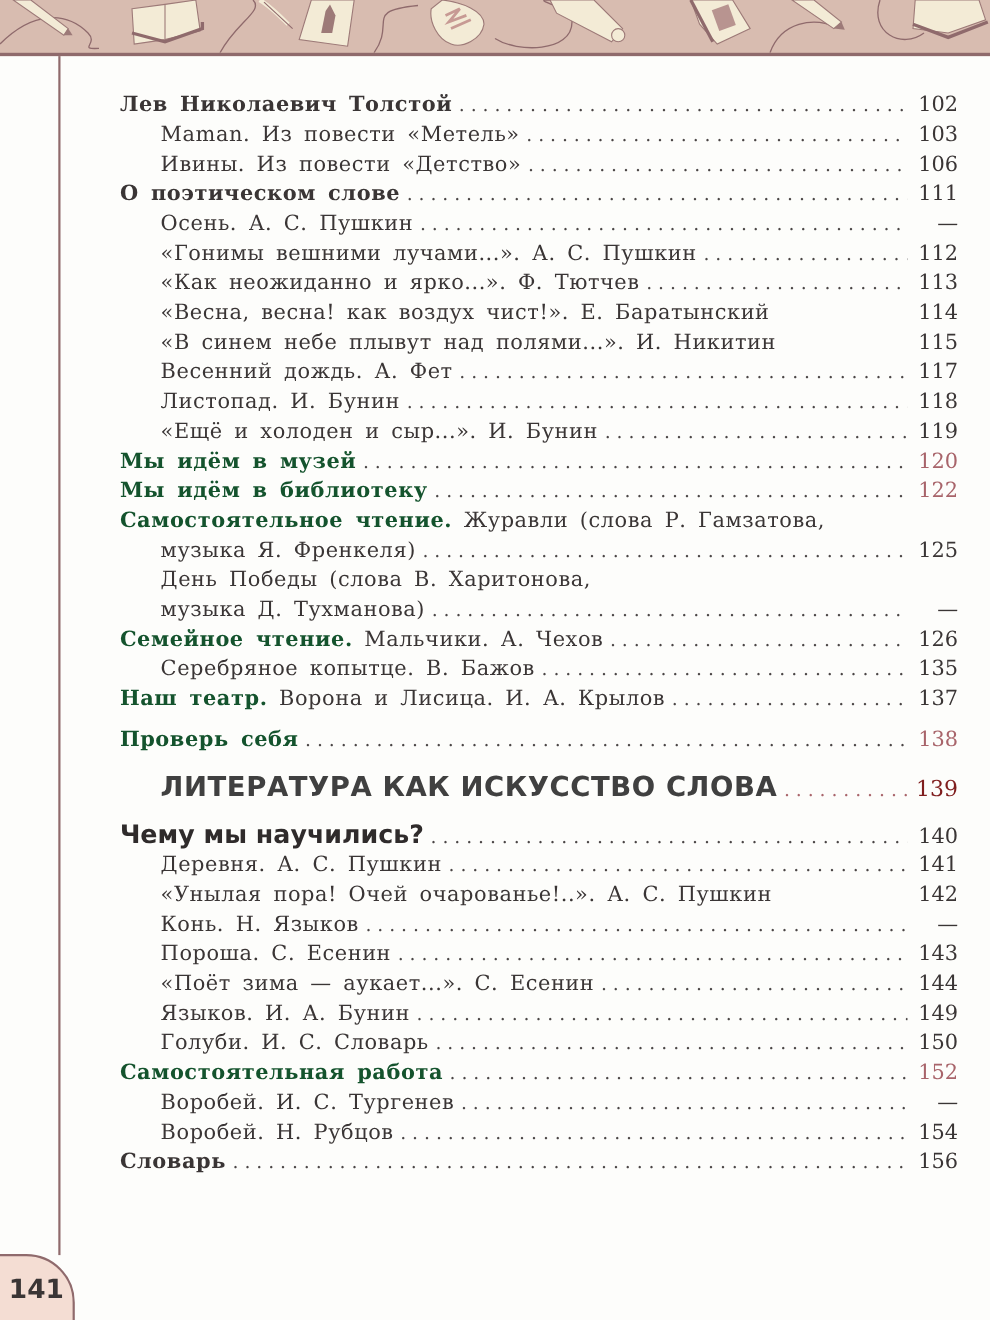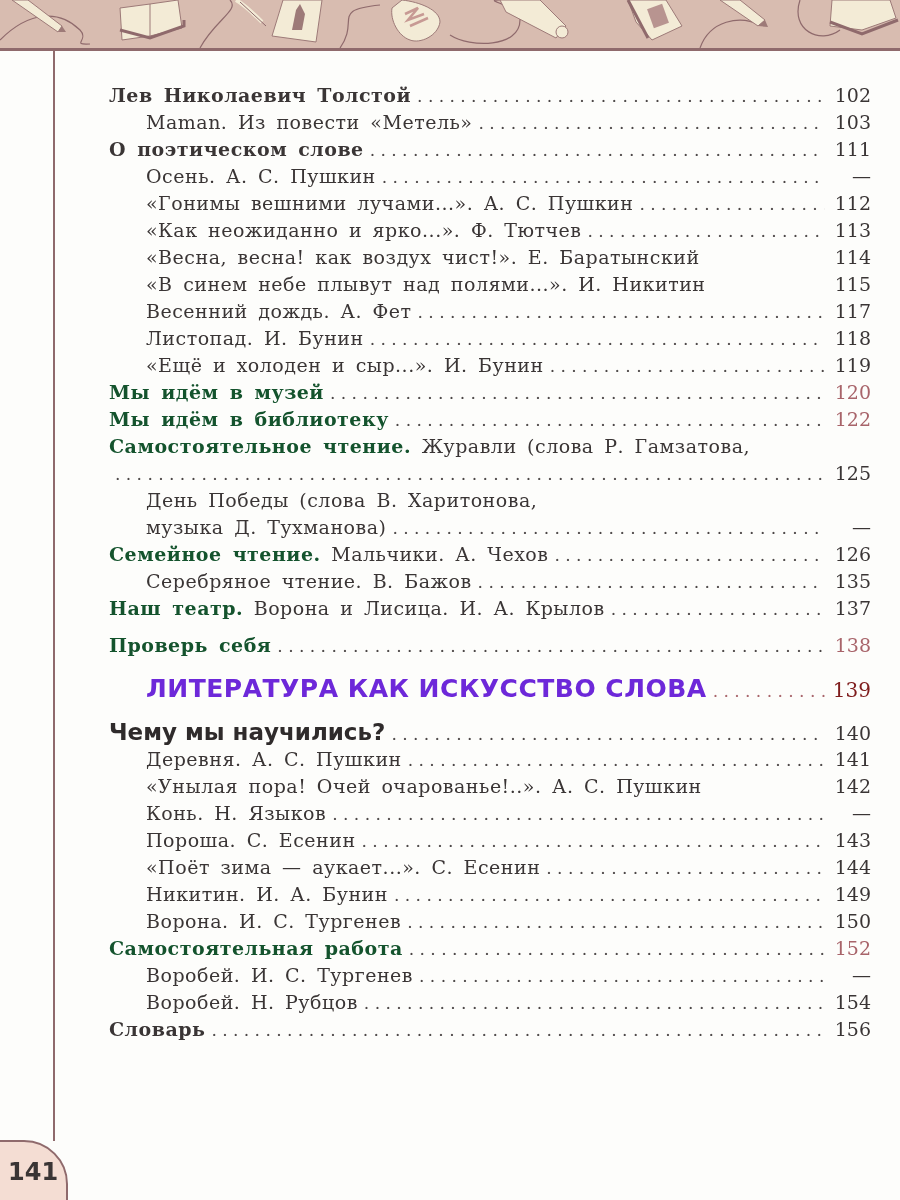--- a/index.html
+++ b/index.html
@@ -55,21 +55,21 @@
       letter-spacing: 0;
     }
     .row .nodots { flex: 1 1 auto; }
     .row .pg { flex: 0 0 auto; text-align: right; min-width: 40px; }
     .bold { font-weight: bold; }
     .accent { color: #14532d; font-weight: bold; }
     .accent-num { color: #a8646a; }
     .wide { letter-spacing: 0.5px; word-spacing: 4px; }
     .section-title {
       font-family: "DejaVu Sans", "Liberation Sans", sans-serif;
-      font-weight: bold; font-size: 25px; color: #6d28d9; letter-spacing: 0.5px;
+      font-weight: bold; font-size: 25px; color: #404040; letter-spacing: 0.5px;
     }
     .sans-bold {
       font-family: "DejaVu Sans", "Liberation Sans", sans-serif;
       font-weight: bold; font-size: 23px; color: #2f2b2b;
     }
     .row.title-row { height: 40px; line-height: 40px; }
     .row.title-row .pg { font-size: 20px; color: #7f1d1d; }
   </style>
 </head>
 <body>
@@ -145,20 +145,25 @@
     <span class="dots"></span>
     <span class="pg">102</span>
   </div>
 
   <div class="row indent">
     <span class="lead wide">Maman. Из повести «Метель»</span>
     <span class="dots"></span>
     <span class="pg">103</span>
   </div>
 
+  <div class="row indent">
+    <span class="lead wide">Ивины. Из повести «Детство»</span>
+    <span class="dots"></span>
+    <span class="pg">106</span>
+  </div>
 
   <div class="row">
     <span class="lead bold wide">О поэтическом слове</span>
     <span class="dots"></span>
     <span class="pg">111</span>
   </div>
 
   <div class="row indent">
     <span class="lead wide">Осень. А. С. Пушкин</span>
     <span class="dots"></span>
@@ -222,20 +227,21 @@
   <div class="row">
     <span class="lead wide">
       <span class="accent">Самостоятельное чтение.</span>
       <span>Журавли (слова Р. Гамзатова,</span>
     </span>
     <span class="nodots"></span>
     <span class="pg"></span>
   </div>
 
   <div class="row indent">
+    <span class="lead wide">музыка Я. Френкеля)</span>
     <span class="dots"></span>
     <span class="pg">125</span>
   </div>
 
   <div class="row indent">
     <span class="lead wide">День Победы (слова В. Харитонова,</span>
     <span class="nodots"></span>
     <span class="pg"></span>
   </div>
 
@@ -248,21 +254,21 @@
   <div class="row">
     <span class="lead wide">
       <span class="accent">Семейное чтение.</span>
       <span>Мальчики. А. Чехов</span>
     </span>
     <span class="dots"></span>
     <span class="pg">126</span>
   </div>
 
   <div class="row indent">
-    <span class="lead wide">Серебряное чтение. В. Бажов</span>
+    <span class="lead wide">Серебряное копытце. В. Бажов</span>
     <span class="dots"></span>
     <span class="pg">135</span>
   </div>
 
   <div class="row">
     <span class="lead wide">
       <span class="accent">Наш театр.</span>
       <span>Ворона и Лисица. И. А. Крылов</span>
     </span>
     <span class="dots"></span>
@@ -311,27 +317,27 @@
     <span class="pg">143</span>
   </div>
 
   <div class="row indent">
     <span class="lead wide">«Поёт зима — аукает...». С. Есенин</span>
     <span class="dots"></span>
     <span class="pg">144</span>
   </div>
 
   <div class="row indent">
-    <span class="lead wide">Никитин. И. А. Бунин</span>
+    <span class="lead wide">Языков. И. А. Бунин</span>
     <span class="dots"></span>
     <span class="pg">149</span>
   </div>
 
   <div class="row indent">
-    <span class="lead wide">Ворона. И. С. Тургенев</span>
+    <span class="lead wide">Голуби. И. С. Словарь</span>
     <span class="dots"></span>
     <span class="pg">150</span>
   </div>
 
   <div class="row">
     <span class="lead accent wide">Самостоятельная работа</span>
     <span class="dots"></span>
     <span class="pg accent-num">152</span>
   </div>
 

